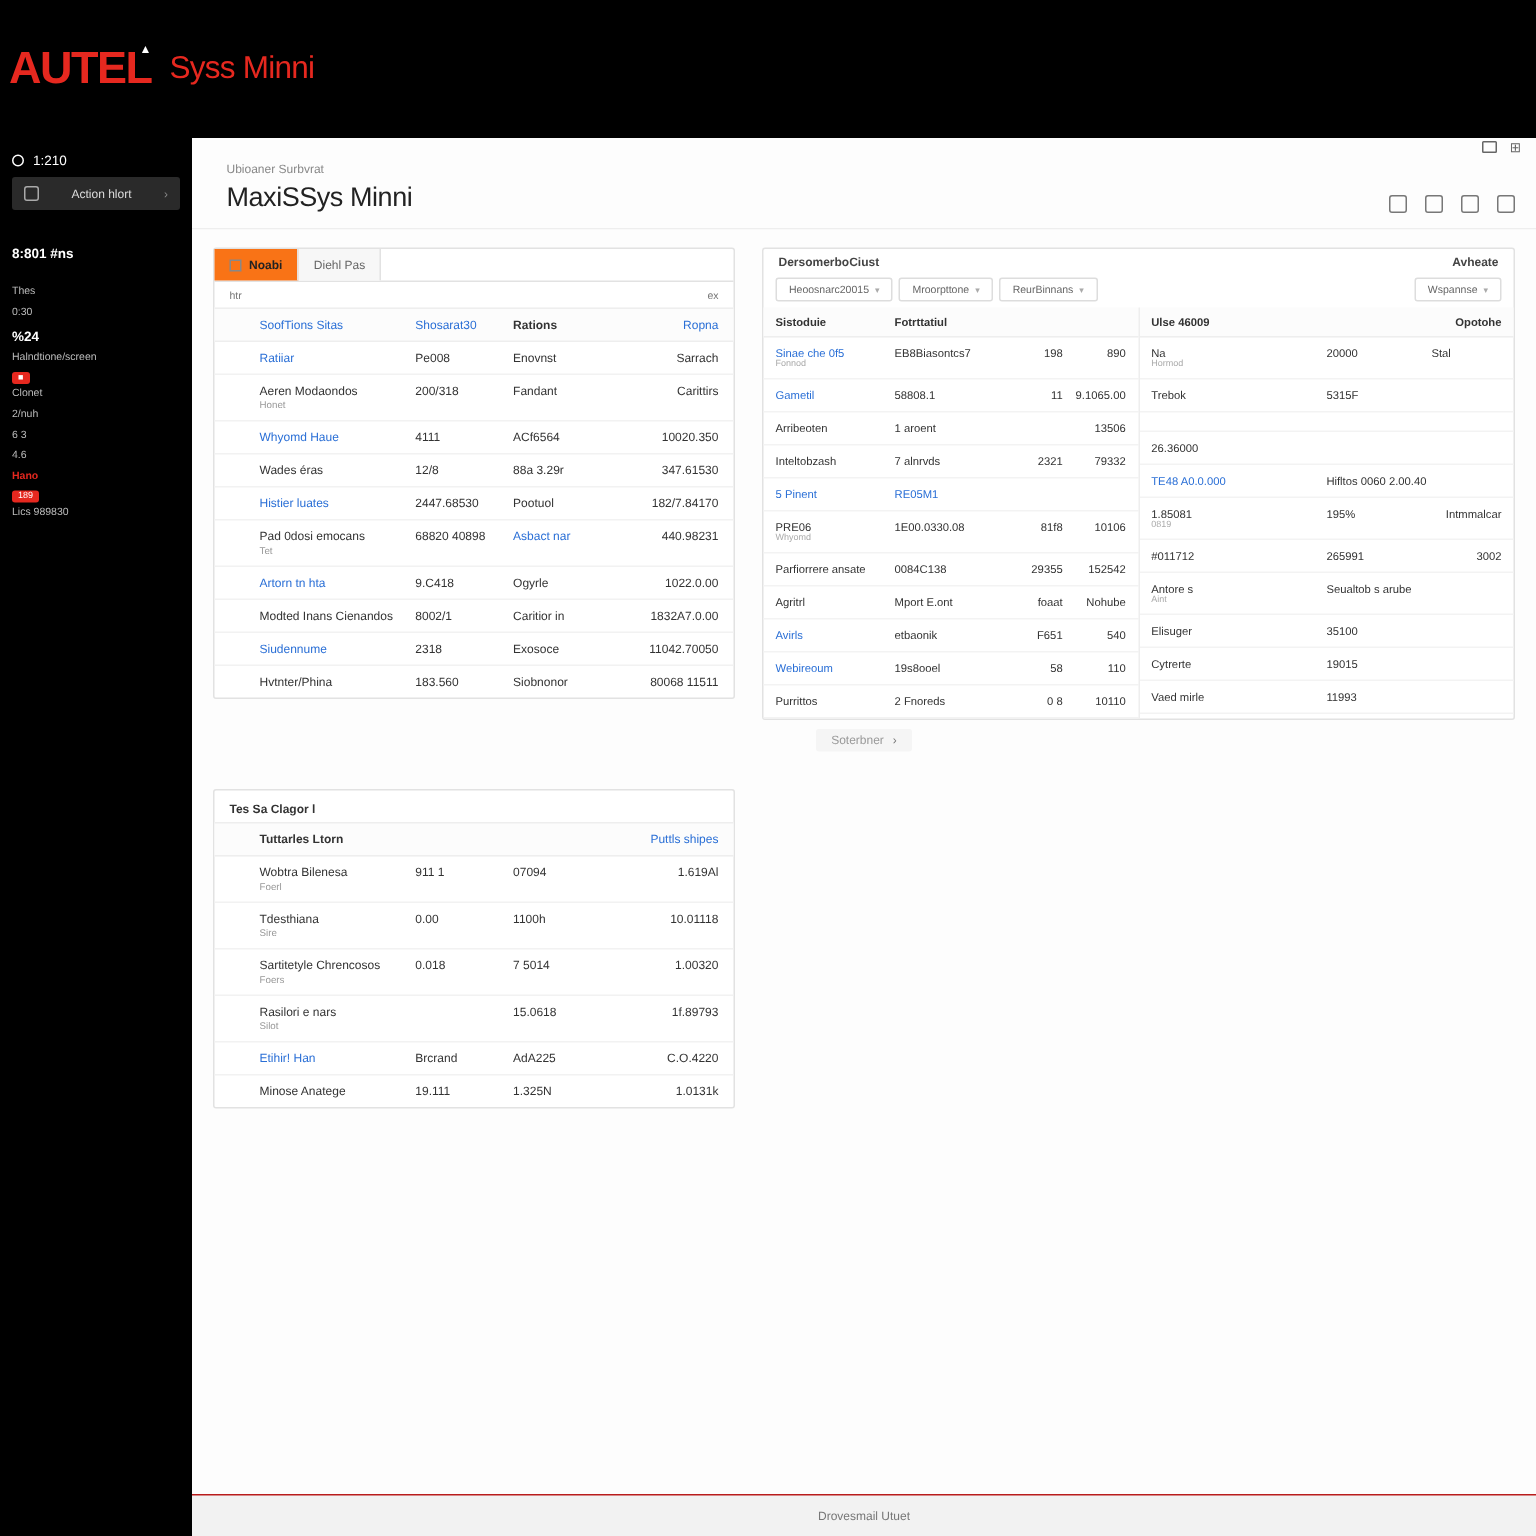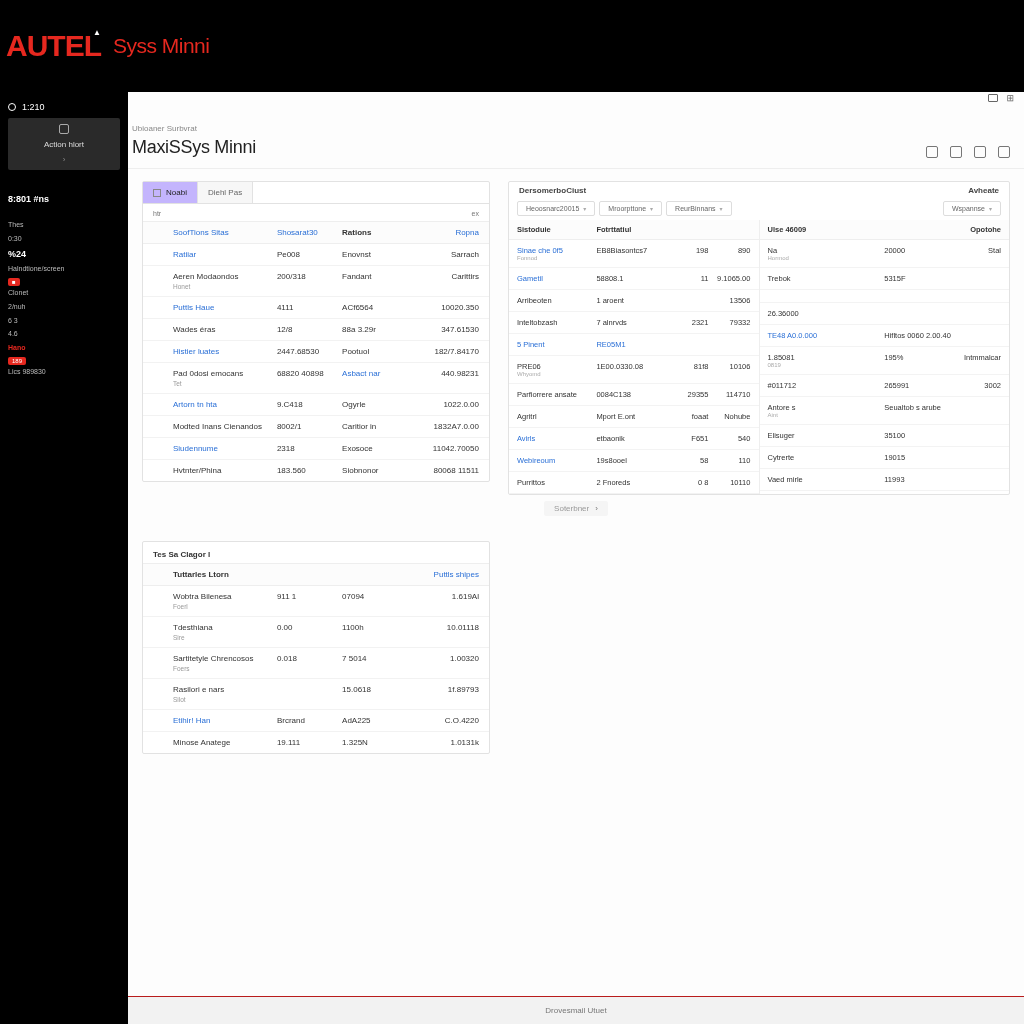--- a/index.html
+++ b/index.html
@@ -51,21 +51,20 @@
   .side-btn {
     background: #2a2a2a;
     border-radius: 2px;
     padding: 6px 8px;
     color: #ddd;
     display: flex;
     align-items: center;
     gap: 6px;
     justify-content: space-between;
     cursor: pointer;
-    flex-direction: column;
   }
   .side-btn .ico { width: 10px; height: 10px; border: 1px solid #aaa; border-radius: 2px; }
   .side-btn .chev { color: #888; }
   .side-section { color: #fff; font-size: 9px; font-weight: 600; margin-top: 18px; }
   .side-list { margin-top: 8px; }
   .side-item { color: #bbb; padding: 2px 0; font-size: 7px; line-height: 1.4; }
   .side-item.accent { color: #e6281f; font-weight: 600; }
   .side-item.bright { color: #fff; font-weight: 700; font-size: 9px; }
   .side-badge { display:inline-block; background:#e6281f; color:#fff; border-radius:2px; padding:1px 4px; font-size:6px; margin-top:2px; }
 
@@ -81,26 +80,25 @@
     background: #fdfdfd;
     border-bottom: 0;
     display:flex;
     justify-content:flex-end;
     align-items:center;
     padding: 0 10px;
     gap: 8px;
   }
   .mini-ico { width: 10px; height: 8px; border: 1px solid #666; border-radius: 1px; }
   .hdr {
-    padding: 4px 14px 10px 4px;
+    padding: 4px 14px 10px 23px;
     display: flex;
     align-items: flex-end;
     justify-content: space-between;
     border-bottom: 1px solid #eee;
-    margin-top: 16px;
   }
   .hdr-left { display:flex; flex-direction:column; gap:4px; }
   .hdr-crumb { font-size: 8px; color: #888; }
   .hdr-title { font-size: 18px; font-weight: 500; color: #222; letter-spacing: -0.3px; }
   .hdr-icons { display: flex; gap: 12px; align-items: center; color: #555; }
   .hdr-icons .ico { width: 12px; height: 12px; border: 1px solid #777; border-radius: 2px; }
 
   .content {
     flex: 1;
     padding: 12px 14px 40px 14px;
@@ -120,21 +118,21 @@
   .tabbar { display:flex; border-bottom: 1px solid #e2e2e2; }
   .tab {
     padding: 6px 10px;
     font-size: 8px;
     color: #666;
     border-right: 1px solid #e2e2e2;
     background: #f7f7f7;
     display:flex; align-items:center; gap:5px;
     cursor:pointer;
   }
-  .tab.active { background: #c4b5fd; color: #222; font-weight:400; }
+  .tab.active { background: #f97316; color: #222; font-weight:700; }
   .tab .sq { width:8px; height:8px; border:1px solid #888; }
 
   .subhdr { display:flex; justify-content:space-between; padding: 6px 10px 4px 10px; font-size:7px; color:#777; }
   .tblhdr { display:flex; padding: 6px 10px; border-top:1px solid #eee; border-bottom:1px solid #eee; background:#fcfcfc; }
   .tblhdr .c { font-size: 8px; color:#333; font-weight:600; }
   .tblhdr .link { color:#2a6fd6; font-weight:500; }
 
   .trow { display:flex; padding: 6px 10px; border-bottom: 1px solid #f2f2f2; align-items:flex-start; }
   .trow:last-child { border-bottom:none; }
   .c1 { width: 38%; padding-left: 20px; }
@@ -261,21 +259,21 @@
                   <div class="c1">
                     <div class="lbl ">Aeren Modaondos</div>
                     <div class="sub">Honet</div>
                   </div>
                   <div class="c2 val">200/318</div>
                   <div class="c3 val ">Fandant</div>
                   <div class="c4 val">Carittirs</div>
                 </div>
                 <div class="trow">
                   <div class="c1">
-                    <div class="lbl link">Puttls Haue</div>
+                    <div class="lbl link">Whyomd Haue</div>
                   </div>
                   <div class="c2 val">4111</div>
                   <div class="c3 val ">ACf6564</div>
                   <div class="c4 val">10020.350</div>
                 </div>
                 <div class="trow">
                   <div class="c1">
                     <div class="lbl ">Wades éras</div>
                   </div>
                   <div class="c2 val">12/8</div>
@@ -415,21 +413,21 @@
                       <div class="cB txt ">1E00.0330.08</div>
                       <div class="cC txt">81f8</div>
                       <div class="cD txt">10106</div>
                     </div>
                     <div class="p2r">
                       <div class="cA">
                         <div class="txt ">Parfiorrere ansate</div>
                       </div>
                       <div class="cB txt ">0084C138</div>
                       <div class="cC txt">29355</div>
-                      <div class="cD txt">114710</div>
+                      <div class="cD txt">152542</div>
                     </div>
                     <div class="p2r">
                       <div class="cA">
                         <div class="txt ">Agritrl</div>
                       </div>
                       <div class="cB txt ">Mport E.ont</div>
                       <div class="cC txt">foaat</div>
                       <div class="cD txt">Nohube</div>
                     </div>
                     <div class="p2r">
@@ -463,21 +461,21 @@
                   <div class="h" style="width:50%">Ulse 46009</div>
                   <div class="h" style="width:50%;text-align:right">Opotohe</div>
                 </div>
                 <div id="p2r-rows">
                     <div class="p2r">
                       <div style="width:50%">
                         <div class="txt ">Na</div>
                         <div class="sm">Hormod</div>
                       </div>
                       <div style="width:30%" class="txt">20000</div>
-                      <div style="width:20%;text-align:right" class="txt">Stal</div>
+                      <div style="width:20%;" class="txt">Stal</div>
                     </div>
                     <div class="p2r">
                       <div style="width:50%">
                         <div class="txt ">Trebok</div>
                       </div>
                       <div style="width:30%" class="txt">5315F</div>
                       <div style="width:20%;text-align:right" class="txt"></div>
                     </div>
                     <div class="p2r">
                       <div style="width:50%">

